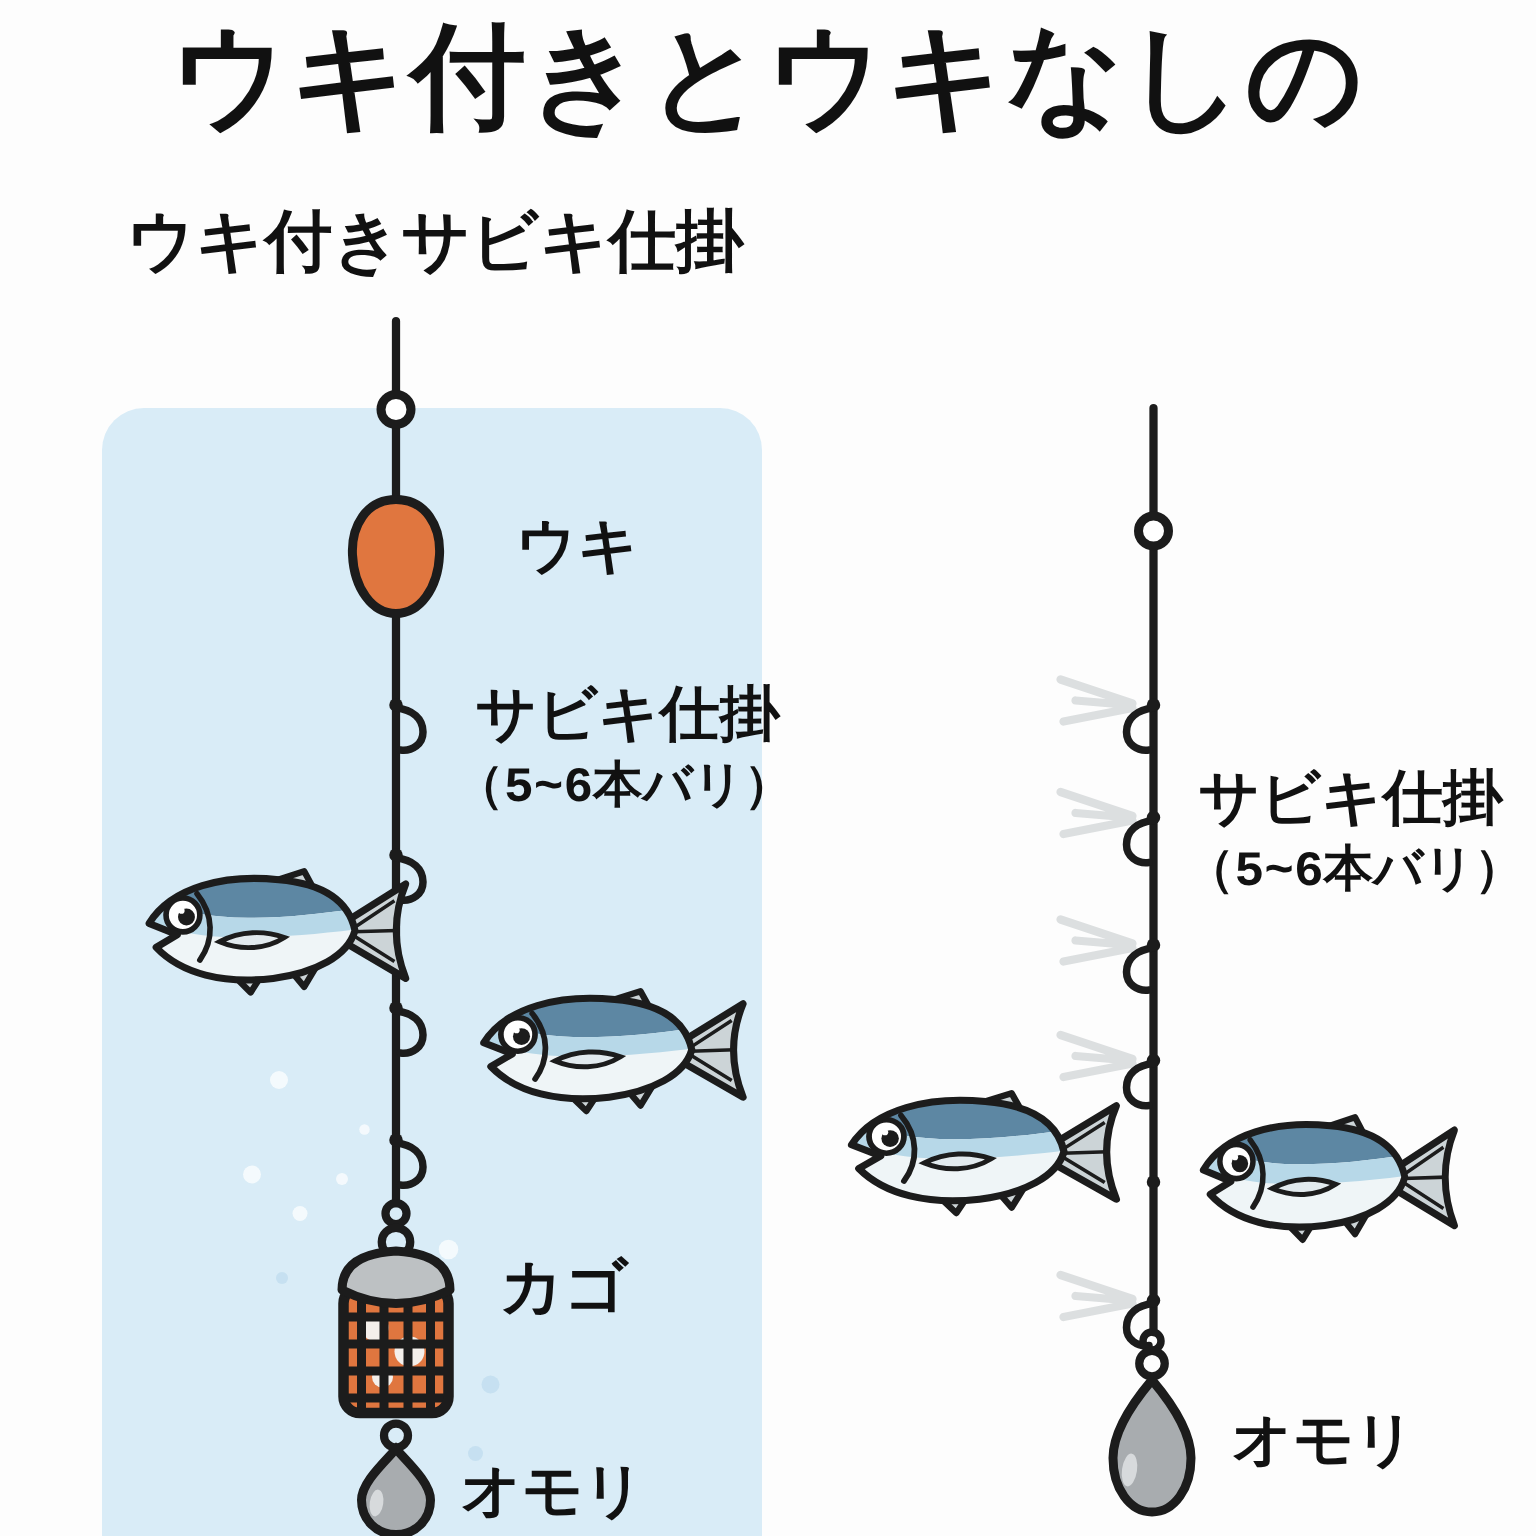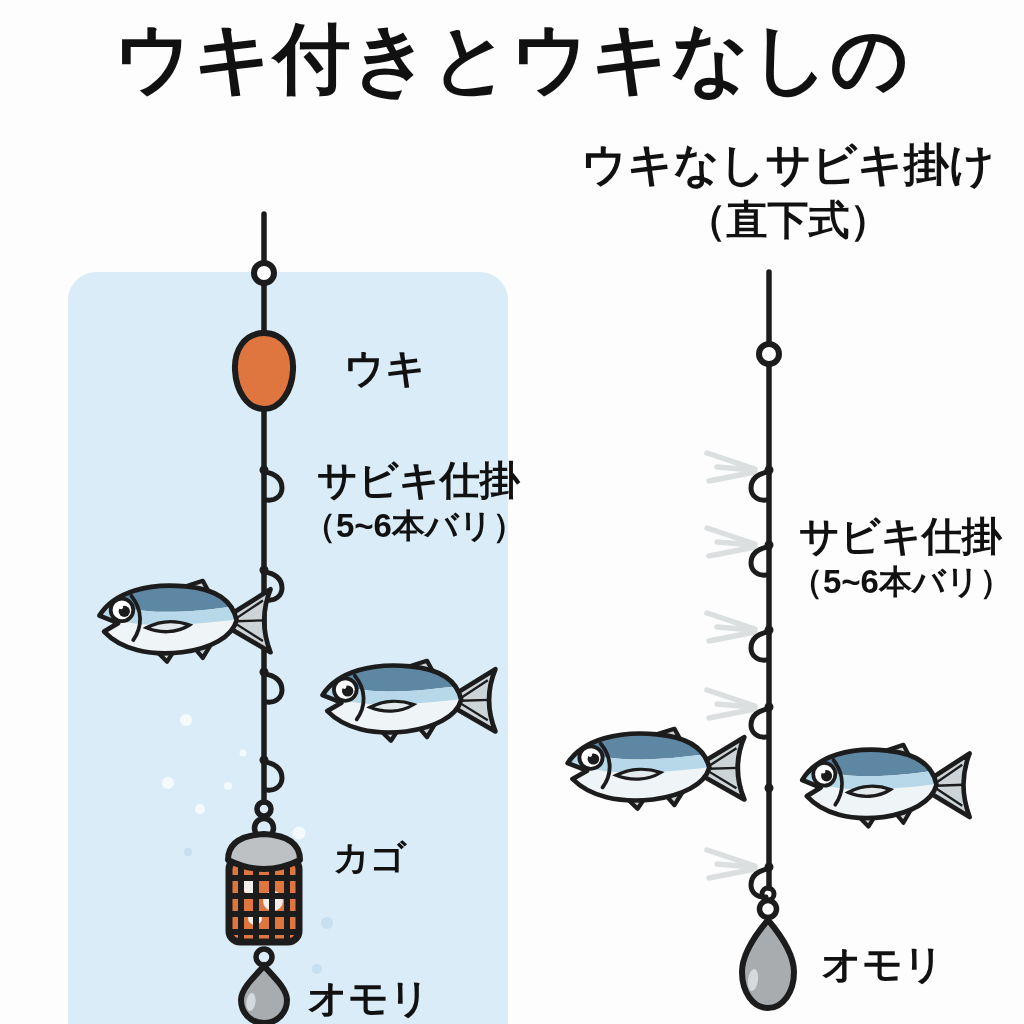--- a/index.html
+++ b/index.html
@@ -1,29 +1,29 @@
 <!DOCTYPE html>
 <html style="--c-background: #fdfdfd; --c-panel: #d9ecf7; --c-line: #1c1c1c; --c-text: #111111; --c-float: #e0763f; --c-bait: #e0763f; --c-dome: #bdc1c3; --c-weight: #a8acaf; --c-weight_highlight: #d7dadc; --c-fish_back: #5d87a3; --c-fish_stripe: #b7d8e8; --c-fish_belly: #eff5f7; --c-fin: #ccd4d7; --c-feather: #dcdfe0; --c-bubble_white: #f6fbfd; --c-bubble_blue: #c3dff0;"><head>
 <meta charset="utf-8">
 <style>
   html,body{margin:0;padding:0;}
   body{background:#ffffff;font-family:"Liberation Sans","DejaVu Sans",sans-serif;}
-  .stage{position:relative;width:1024px;height:1024px;overflow:hidden;background:var(--c-background,#fdfdfd);}
+  .stage{position:relative;width:1024px;height:1024px;overflow:hidden;background:var(--c-background,#fdfdfd);font-family:Liberation Mono, monospace;}
   .panel{position:absolute;left:68px;top:272px;width:440px;height:752px;background:var(--c-panel,#d9ecf7);border-radius:28px 28px 0 0;}
   svg.art{position:absolute;left:0;top:0;}
   .txt{position:absolute;color:var(--c-text,#111);line-height:1.1;white-space:nowrap;text-align:center;}
   .title{top:16px;left:0;width:1024px;text-align:center;font-size:77px;font-weight:900;letter-spacing:1px;}
   .hdr-left{top:140px;left:70px;width:440px;text-align:center;font-size:45px;font-weight:800;}
   .hdr-right{top:140px;left:562px;width:452px;text-align:center;font-size:45px;font-weight:800;}
   .hdr-right .l2{font-size:41px;margin-top:8px;}
   .lbl{font-weight:800;}
   .lbl-float{left:344px;top:346px;font-size:40px;}
   .lbl-rigL{left:317px;top:458px;font-size:40px;}
   .lbl-rigL-sub{left:303px;top:508px;font-size:33px;font-weight:700;}
-  .lbl-cage{left:333px;top:838px;font-size:36px;}
+  .lbl-cage{left:333px;top:838px;font-size:42px;}
   .lbl-weightL{left:307px;top:976px;font-size:40px;}
   .lbl-rigR{left:799px;top:514px;font-size:40px;}
   .lbl-rigR-sub{left:790px;top:564px;font-size:33px;font-weight:700;}
   .lbl-weightR{left:821px;top:942px;font-size:40px;}
 </style>
 </head>
 <body>
 
 <div class="stage">
 
@@ -134,24 +134,21 @@
       </g>
     </g>
 
     <use href="#fishShape" transform="translate(90,578) scale(0.94,0.94)"></use>
     <use href="#fishShape" transform="translate(313,658) scale(0.95,0.93)"></use>
     <use href="#fishShape" transform="translate(558,726) scale(0.97,0.93)"></use>
     <use href="#fishShape" transform="translate(793,742) scale(0.92,0.95)"></use>
   </svg>
 
   <div class="txt title">ウキ付きとウキなしの</div>
-  <div class="txt hdr-right">
-    <div class="l1">ウキなしサビキ掛け</div>
-    <div class="l2">（直下式）</div>
-  </div>
+  <div class="txt hdr-left">ウキ付きサビキ仕掛</div>
   <div class="txt lbl lbl-float">ウキ</div>
   <div class="txt lbl lbl-rigL">サビキ仕掛</div>
   <div class="txt lbl-rigL-sub txt" style="position:absolute;">（5~6本バリ）</div>
   <div class="txt lbl lbl-cage">カゴ</div>
   <div class="txt lbl lbl-weightL">オモリ</div>
   <div class="txt lbl lbl-rigR">サビキ仕掛</div>
   <div class="txt lbl-rigR-sub txt" style="position:absolute;">（5~6本バリ）</div>
   <div class="txt lbl lbl-weightR">オモリ</div>
 
 </div>

